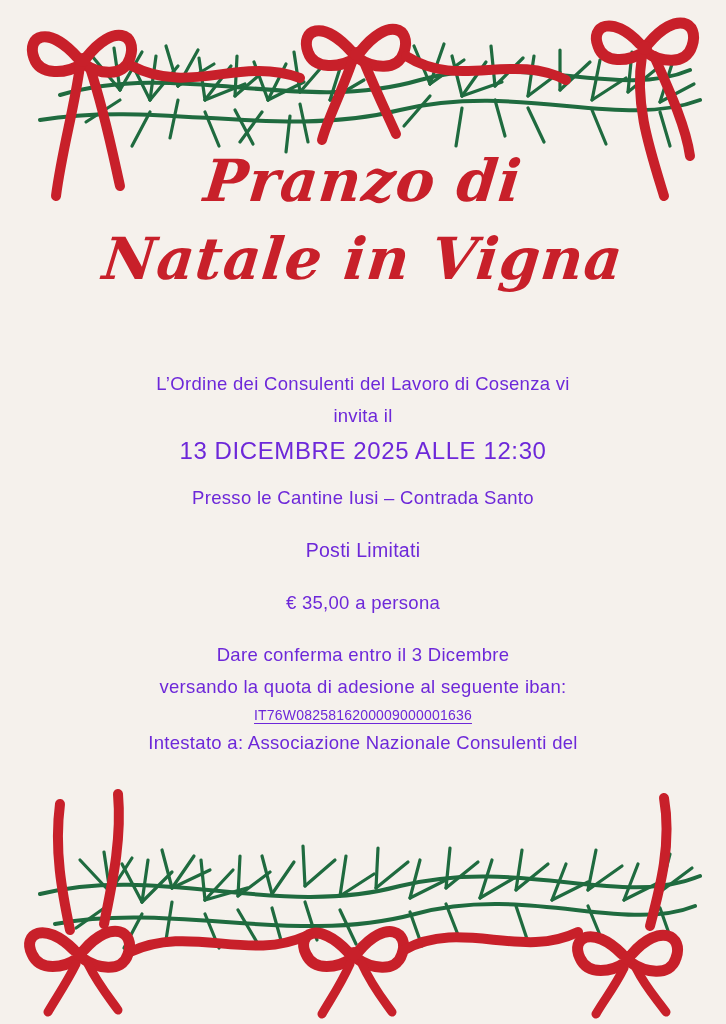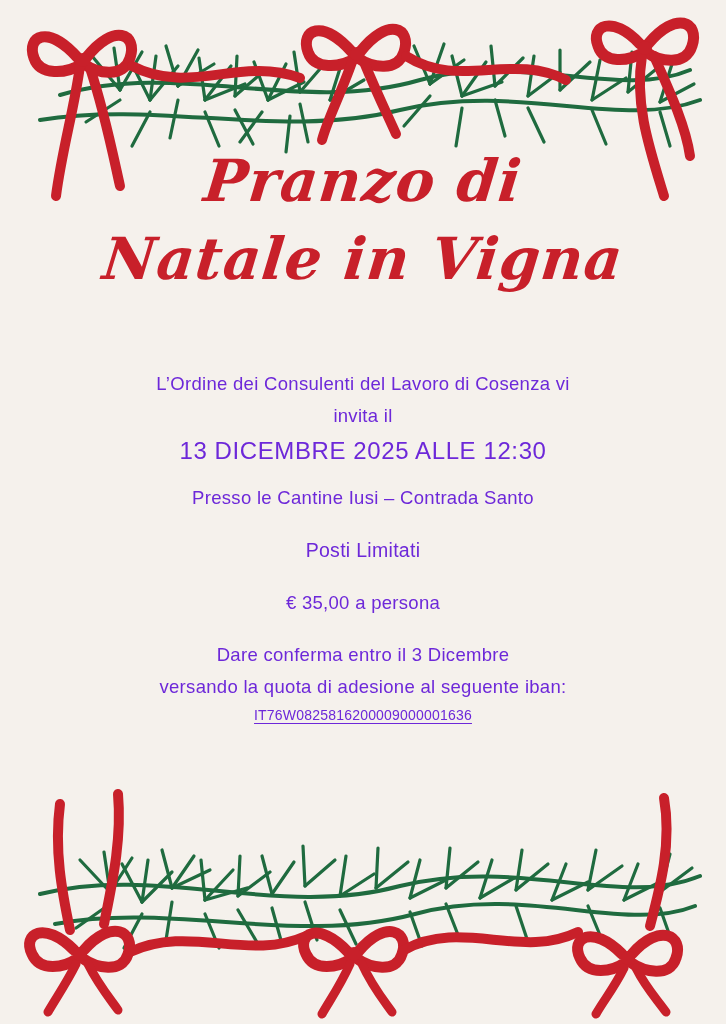--- a/index.html
+++ b/index.html
@@ -205,20 +205,21 @@
     <div class="spacer-sm"></div>
     <div class="body-line">Presso le Cantine Iusi – Contrada Santo</div>
     <div class="spacer-md"></div>
     <div class="body-line bold">Posti Limitati</div>
     <div class="spacer-md"></div>
     <div class="body-line">€ 35,00 a persona</div>
     <div class="spacer-md"></div>
     <div class="body-line">Dare conferma entro il 3 Dicembre</div>
     <div class="body-line">versando la quota di adesione al seguente iban:</div>
     <div class="body-line iban">IT76W0825816200009000001636</div>
+    <div class="body-line">Intestato a: Associazione Nazionale Consulenti del</div>
   </div>
 
   <div class="garland garland-bottom">
     <svg viewBox="0 0 726 240" width="726" height="240" xmlns="http://www.w3.org/2000/svg">
       <g stroke="#1f6b3f" stroke-width="4" stroke-linecap="round" fill="none">
         <path d="M40 110 C 160 80, 280 135, 400 102 C 520 72, 620 125, 700 92"></path>
         <path d="M55 140 C 175 118, 295 162, 415 130 C 525 100, 625 150, 695 122"></path>
         <g stroke-width="3.2">
           <path d="M110 108 l -30 -32"></path>
             <path d="M110 108 l -6 -40"></path>

